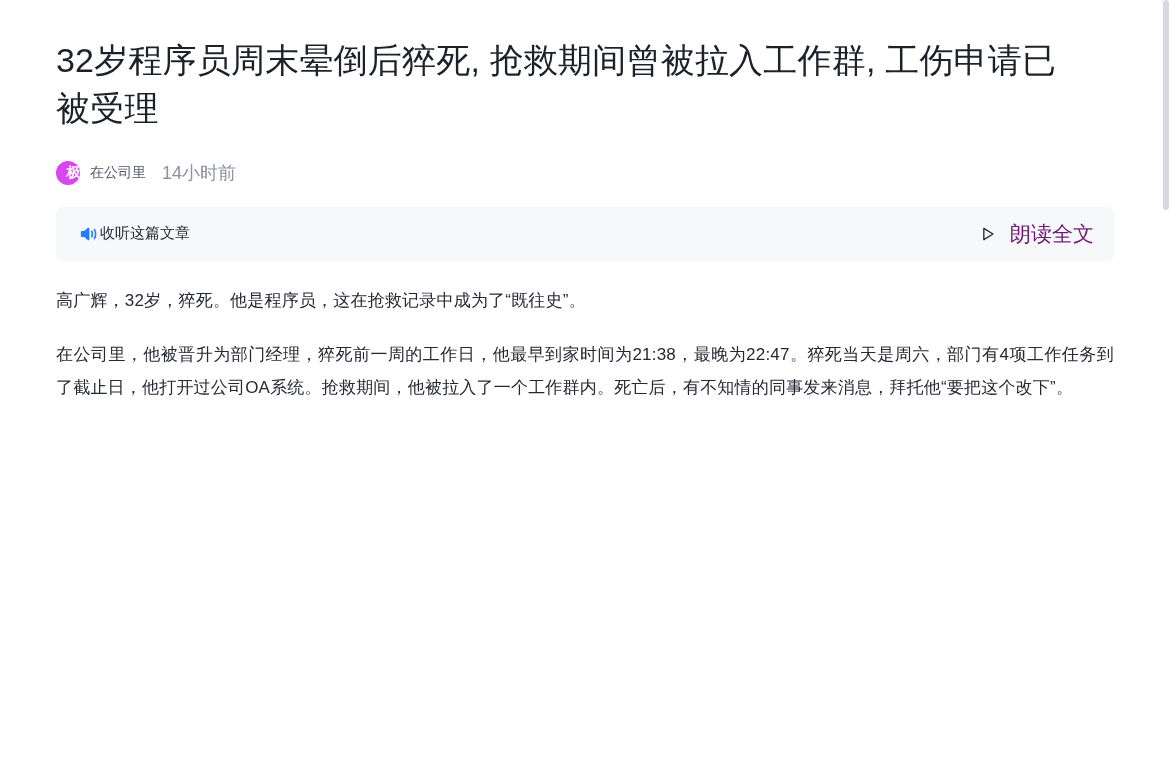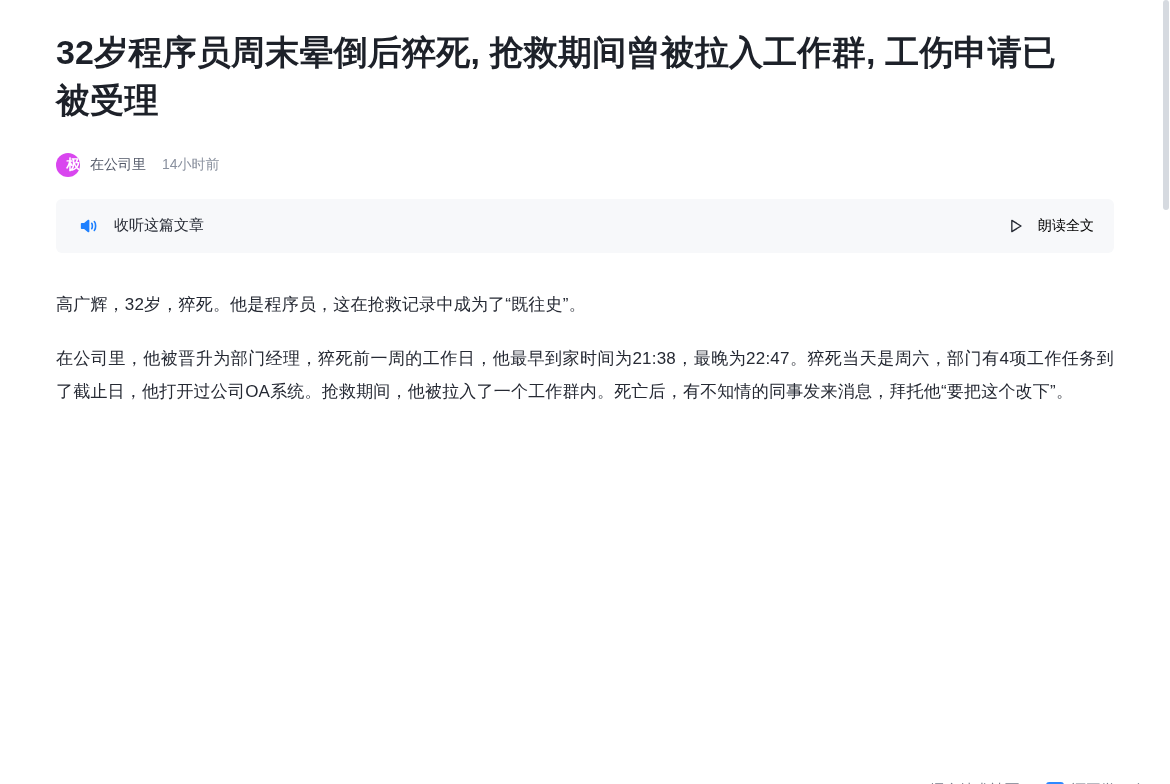--- a/index.html
+++ b/index.html
@@ -18,24 +18,24 @@
   }
   .page {
     width: 1170px;
     height: 784px;
     padding: 0 56px;
     position: relative;
   }
   .article-title {
     font-size: 34px;
     line-height: 1.42;
-    font-weight: 700;
+    font-weight: 400;
     color: #1d2129;
     letter-spacing: 0.2px;
-    margin: 28px 0 0 0;
+    margin: 36px 0 0 0;
     padding-right: 30px;
   }
   .meta-row {
     display: flex;
     align-items: center;
     margin-top: 28px;
     height: 24px;
   }
   .avatar {
     width: 24px;
@@ -51,21 +51,21 @@
     overflow: hidden;
     flex: none;
     font-family: "Liberation Serif", serif;
   }
   .author-name {
     font-size: 14px;
     color: #515767;
     margin-left: 10px;
   }
   .publish-time {
-    font-size: 14px;
+    font-size: 18px;
     color: #8a919f;
     margin-left: 16px;
   }
   .audio-bar {
     margin-top: 22px;
     height: 54px;
     background: #f7f8fa;
     border-radius: 6px;
     display: flex;
     align-items: center;
@@ -78,37 +78,36 @@
   }
   .speaker-icon {
     width: 22px;
     height: 22px;
     display: inline-block;
     position: relative;
   }
   .audio-label {
     font-size: 15px;
     color: #252933;
-    margin-left: 14px;
   }
   .audio-right {
     display: flex;
     align-items: center;
   }
   .play-icon {
     width: 20px;
     height: 20px;
   }
   .read-label {
-    font-size: 14px;
-    color: #000000;
+    font-size: 21px;
+    color: #701a75;
     margin-left: 12px;
   }
   .body-content {
-    margin-top: 36px;
+    margin-top: 24px;
   }
   .para {
     font-size: 17px;
     line-height: 1.92;
     color: #252933;
     margin: 0 0 22px 0;
     text-align: justify;
     letter-spacing: 0.2px;
   }
   .watermark {

